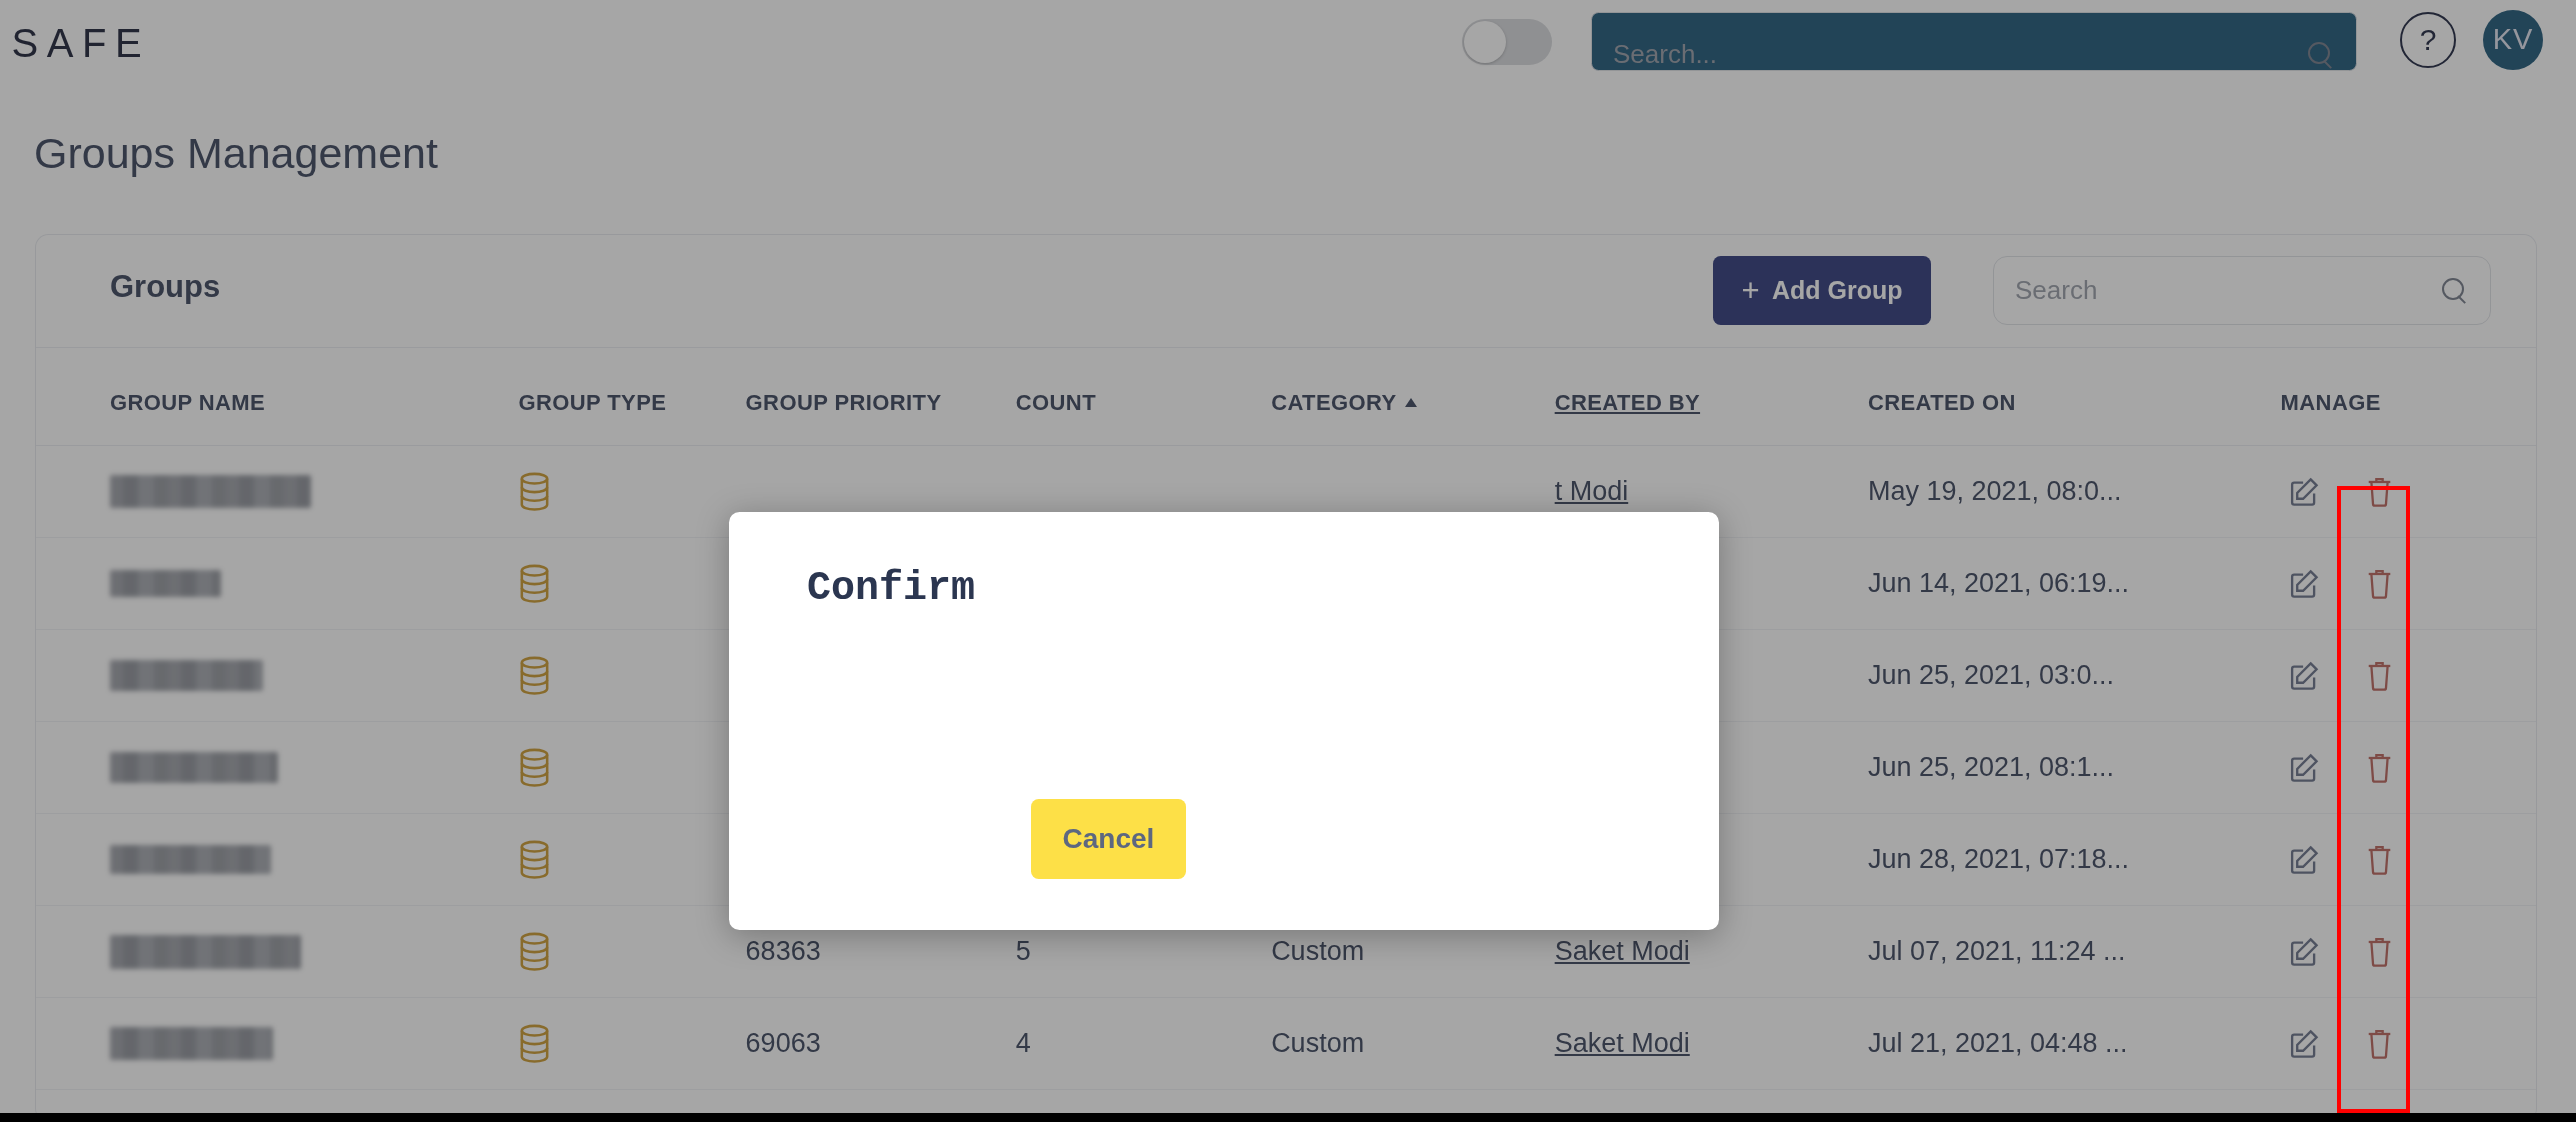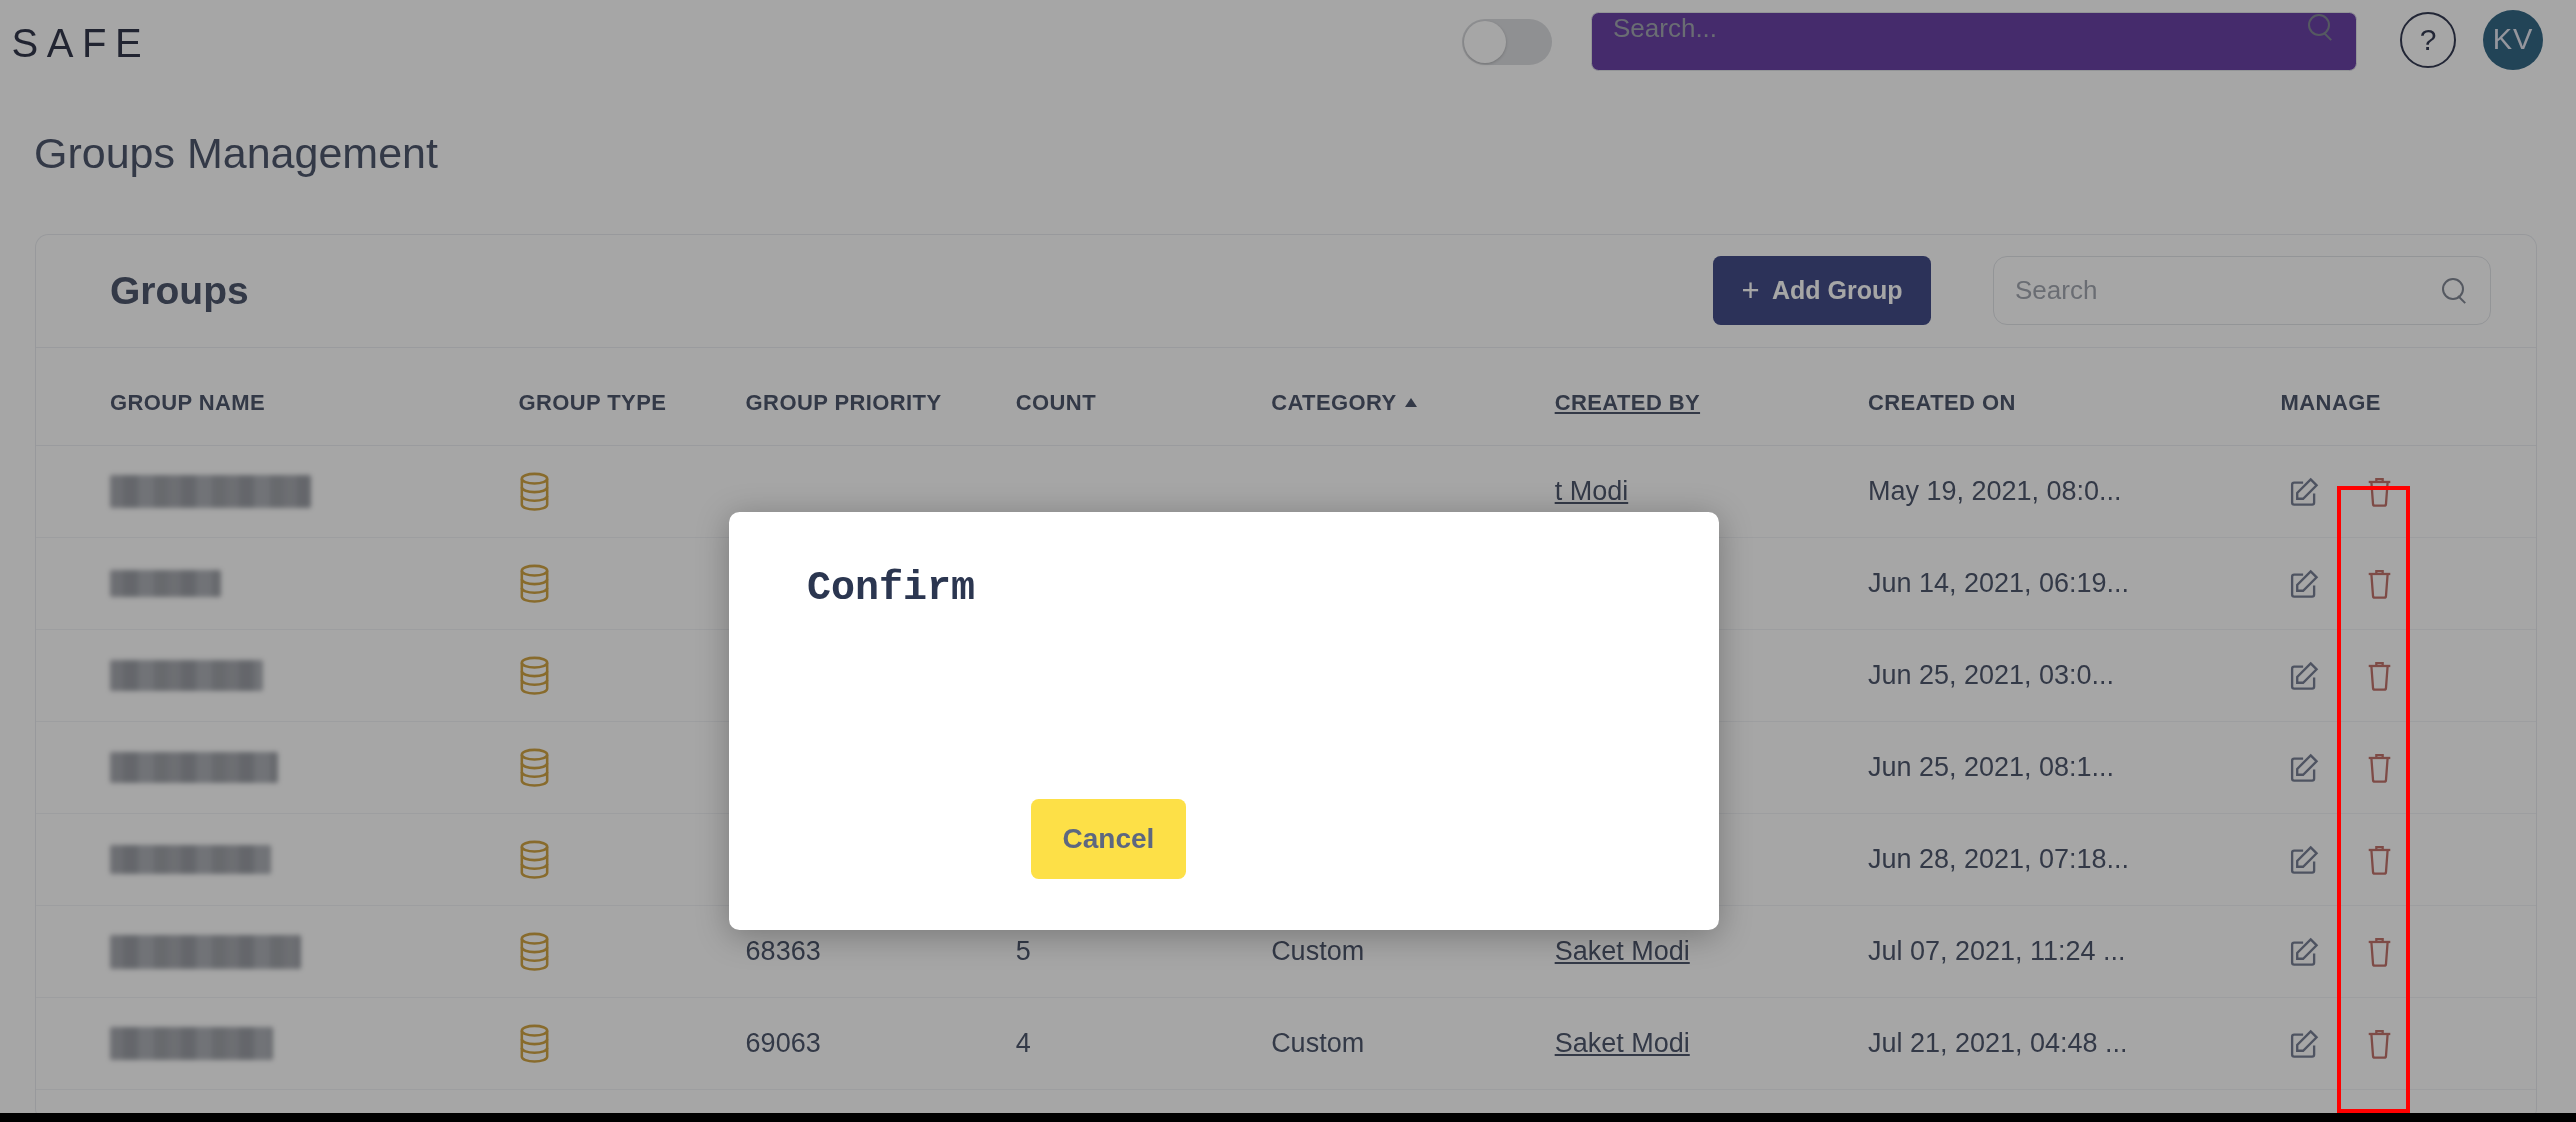--- a/index.html
+++ b/index.html
@@ -24,22 +24,22 @@
   .toggle {
     position: absolute; left: 1462px; top: 19px;
     width: 90px; height: 46px; border-radius: 23px; background: #d4d6da;
   }
   .toggle .knob {
     position: absolute; left: 1.9px; top: 1.9px; width: 42px; height: 42px;
     border-radius: 50%; background: #ffffff; box-shadow: 0 1px 2.9px rgba(0,0,0,.25);
   }
   .topsearch {
     position: absolute; left: 1591px; top: 11.5px; width: 766px; height: 59px;
-    border: 1px solid #dcdfe4; border-radius: 7.7px; background: #4c1d95;
-    display: flex; align-items: flex-start; padding: 0 21px;
+    border: 1px solid #dcdfe4; border-radius: 7.7px; background: #0c4a6e;
+    display: flex; align-items: flex-end; padding: 0 21px;
   }
   .topsearch .ph { font-size: 26px; color: #9096a1; flex: 1; }
   .mag { width: 29px; height: 29px; position: relative; }
   .mag::before {
     content: ""; position: absolute; left: 1.9px; top: 1.9px; width: 18px; height: 18px;
     border: 2.4px solid #6a7180; border-radius: 50%;
   }
   .mag::after {
     content: ""; position: absolute; left: 18px; top: 19px; width: 9.6px; height: 2.4px;
     background: #6a7180; transform: rotate(45deg); transform-origin: left center;
@@ -66,21 +66,21 @@
     position: absolute; left: 35px; top: 234px; width: 2502px; height: 888px;
     background: #ffffff; border: 1px solid #e6e8ed; border-radius: 13.4px;
     border-bottom: none;
   }
   .card-head {
     position: relative; height: 113px; border-bottom: 1px solid #e9ebf0;
     display: flex; align-items: center;
   }
   .card-title {
     position: absolute; left: 74px; top: 34px;
-    font-size: 39px; font-weight: bold; color: #2b3650;
+    font-size: 31px; font-weight: bold; color: #2b3650;
   }
   .add-group-btn {
     position: absolute; left: 1677px; top: 21px; width: 218px; height: 69px;
     background: #1f2a72; color: #ffffff; border: none; border-radius: 7.7px;
     font-size: 25px; font-weight: bold; cursor: pointer;
     display: flex; align-items: center; justify-content: center; gap: 12.4px;
     font-family: "Liberation Sans", sans-serif;
   }
   .add-group-btn .plus { font-size: 31px; font-weight: 400; line-height: 1; }
   .card-search {

